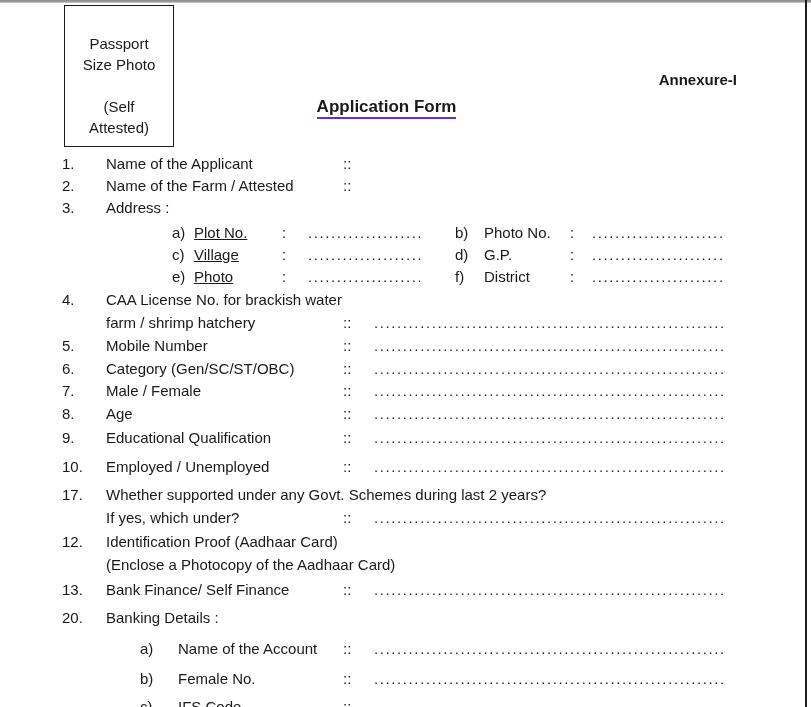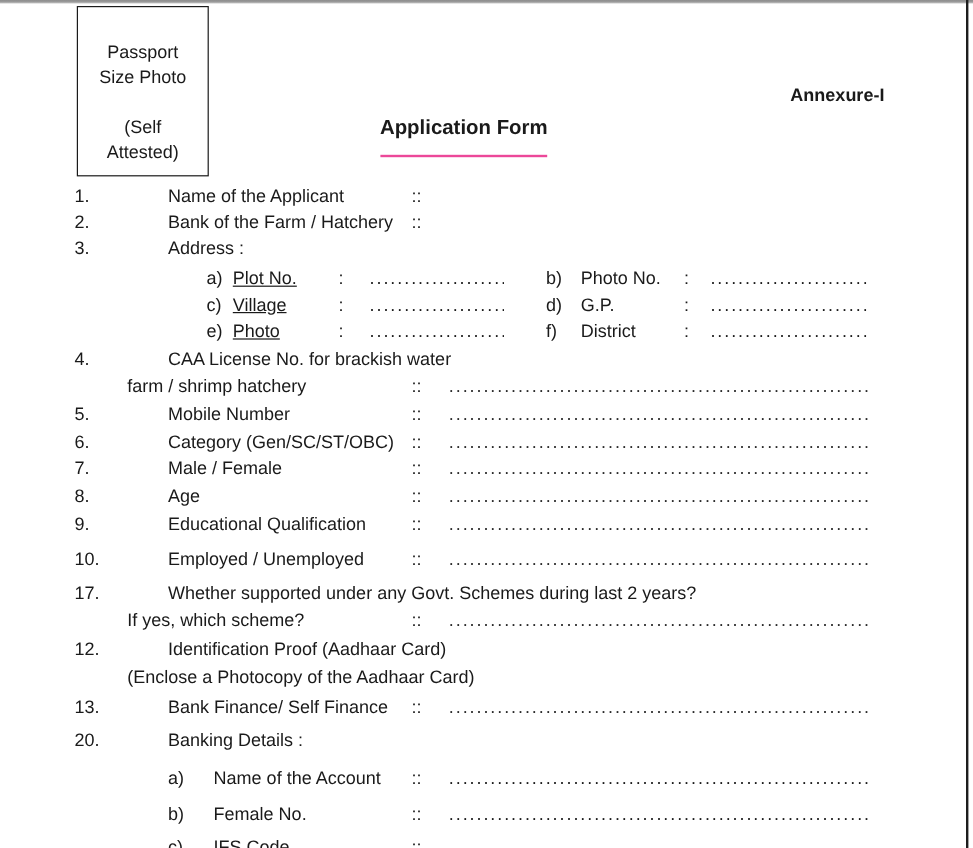--- a/index.html
+++ b/index.html
@@ -59,37 +59,37 @@
   }
   #form-title {
     position: absolute;
     left: 0; top: 97px;
     width: 773px;
     text-align: center;
     font-weight: bold;
     font-size: 17px;
   }
   #form-title span {
-    border-bottom: 2px solid #ec4899;
-    padding-bottom: 13px;
+    border-bottom: 2px solid #6d28d9;
+    padding-bottom: 1px;
   }
 
   
   .row {
     position: absolute;
     font-size: 15px;
     line-height: 19px;
     white-space: nowrap;
   }
   .num {
     position: absolute;
     left: 62px;
     width: 40px;
   }
-  .lbl { position: absolute; left: 106px; margin-left: 34px; }
+  .lbl { position: absolute; left: 106px; }
   .lbl-cont { position: absolute; left: 106px; }
   .sep { position: absolute; left: 343px; letter-spacing: 0px; }
   .dots {
     position: absolute;
     left: 374px;
     width: 350px;
     overflow: hidden;
     color: #2a2a2a;
     letter-spacing: 1.6px;
   }
@@ -144,21 +144,21 @@
   </div>
 
   <div class="row" style="top:154px">
     <span class="num">1.</span>
     <span class="lbl">Name of the Applicant</span>
     <span class="sep">::</span>
   </div>
 
   <div class="row" style="top:176px">
     <span class="num">2.</span>
-    <span class="lbl">Bank of the Farm / Hatchery</span>
+    <span class="lbl">Name of the Farm / Attested</span>
     <span class="sep">::</span>
   </div>
 
   <div class="row" style="top:198px">
     <span class="num">3.</span>
     <span class="lbl">Address :</span>
   </div>
 
   <div class="sub" style="top:223px">
     <span class="key-l">a)</span>
@@ -243,21 +243,21 @@
     <span class="lbl">Employed  /  Unemployed</span>
     <span class="sep">::</span>
     <span class="dots">...........................................................................</span>
   </div>
 
   <div class="row" style="top:485px">
     <span class="num">17.</span>
     <span class="lbl">Whether supported under any Govt. Schemes during last 2 years?</span>
   </div>
   <div class="row" style="top:508px">
-    <span class="lbl-cont">If yes, which scheme?</span>
+    <span class="lbl-cont">If yes, which under?</span>
     <span class="sep">::</span>
     <span class="dots">...........................................................................</span>
   </div>
 
   <div class="row" style="top:532px">
     <span class="num">12.</span>
     <span class="lbl">Identification Proof (Aadhaar Card)</span>
   </div>
   <div class="row" style="top:555px">
     <span class="lbl-cont">(Enclose a Photocopy of the Aadhaar Card)</span>

